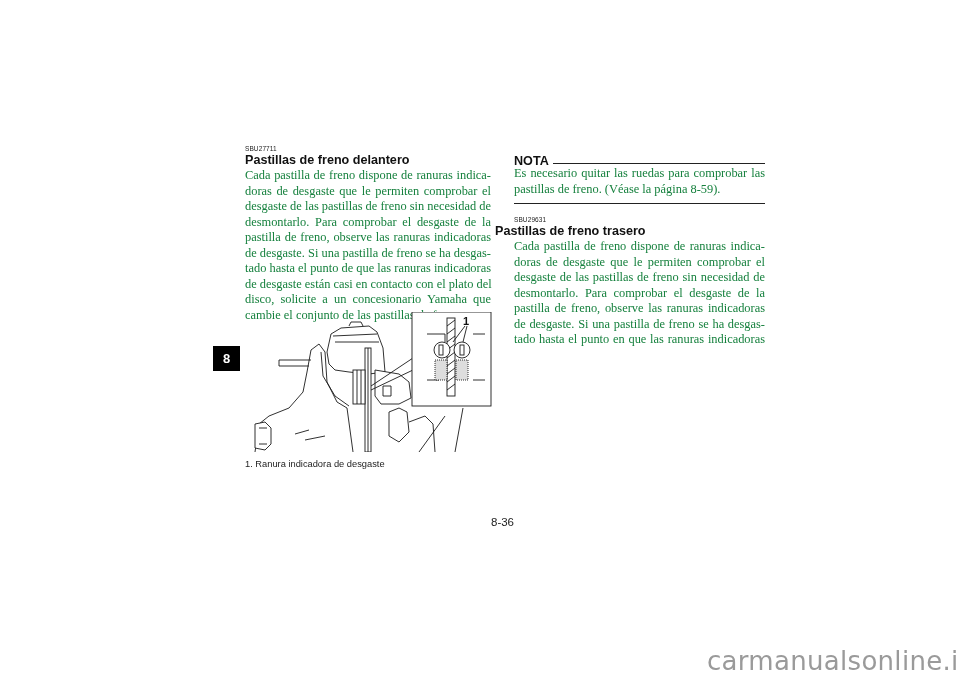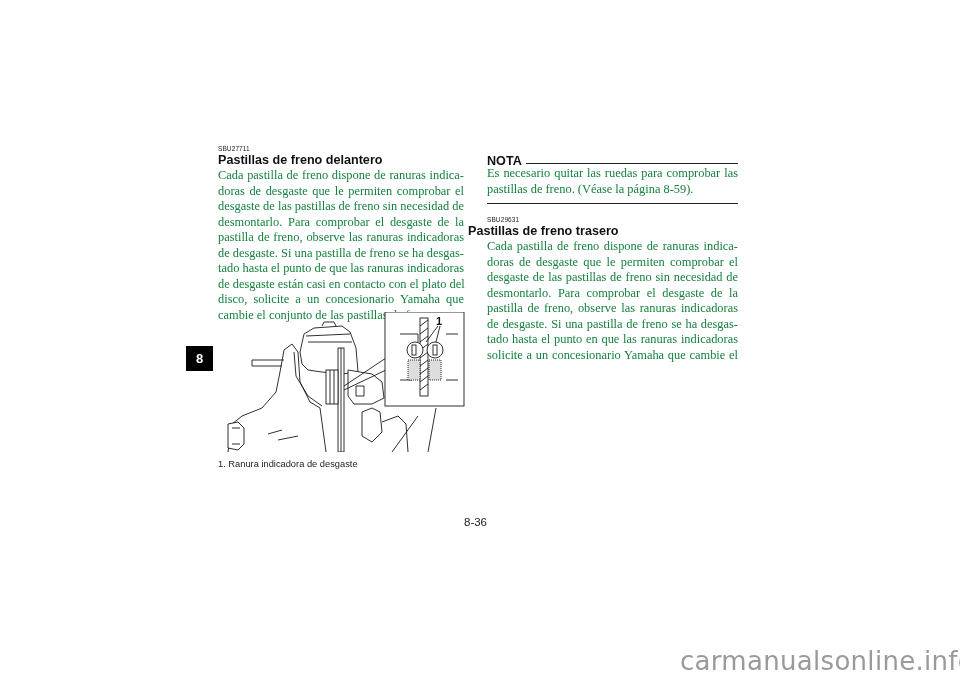--- a/index.html
+++ b/index.html
@@ -1,21 +1,21 @@
 <!DOCTYPE html>
 <html><head>
 <meta charset="utf-8">
 <style>
   html, body { margin: 0; padding: 0; }
   body {
     width: 960px; height: 678px; position: relative; overflow: hidden;
     background: #ffffff; color: #1a1a1a;
     font-family: "Liberation Sans", sans-serif;
   }
-  .abs { position: absolute; }
+  .abs { position: absolute; margin-left: 27px; }
   .code { font-size: 6.5px; letter-spacing: 0.1px; color: #222; }
   .heading { font-size: 12.6px; font-weight: bold; line-height: 14px; color: #111; }
   .body-text {
     font-size: 12.4px; line-height: 15.5px; text-align: justify; color: #15803d;
     text-align-last: left;
     font-family: Liberation Serif, serif;
   }
   .body-text .ln { display: block; text-align: justify; text-align-last: justify; white-space: nowrap; }
   .body-text .ln.last { text-align-last: left; }
   .chapter-tab {
@@ -118,18 +118,17 @@
 <div class="abs code" style="left:487px; top:216px;">SBU29631</div>
 <div class="abs heading" style="left:468px; top:224px;">Pastillas de freno trasero</div>
 <div class="abs body-text" style="left:487px; top:239px; width:251px;">
   <span class="ln">Cada pastilla de freno dispone de ranuras indica-</span>
   <span class="ln">doras de desgaste que le permiten comprobar el</span>
   <span class="ln">desgaste de las pastillas de freno sin necesidad de</span>
   <span class="ln">desmontarlo. Para comprobar el desgaste de la</span>
   <span class="ln">pastilla de freno, observe las ranuras indicadoras</span>
   <span class="ln">de desgaste. Si una pastilla de freno se ha desgas-</span>
   <span class="ln">tado hasta el punto en que las ranuras indicadoras</span>
-  <span class="ln">solicite a un concesionario Yamaha que cambie el</span>
 </div>
 
 <div class="abs page-num">8-36</div>
 
 <div class="abs watermark">carmanualsonline.info</div>
 
 </body></html>

